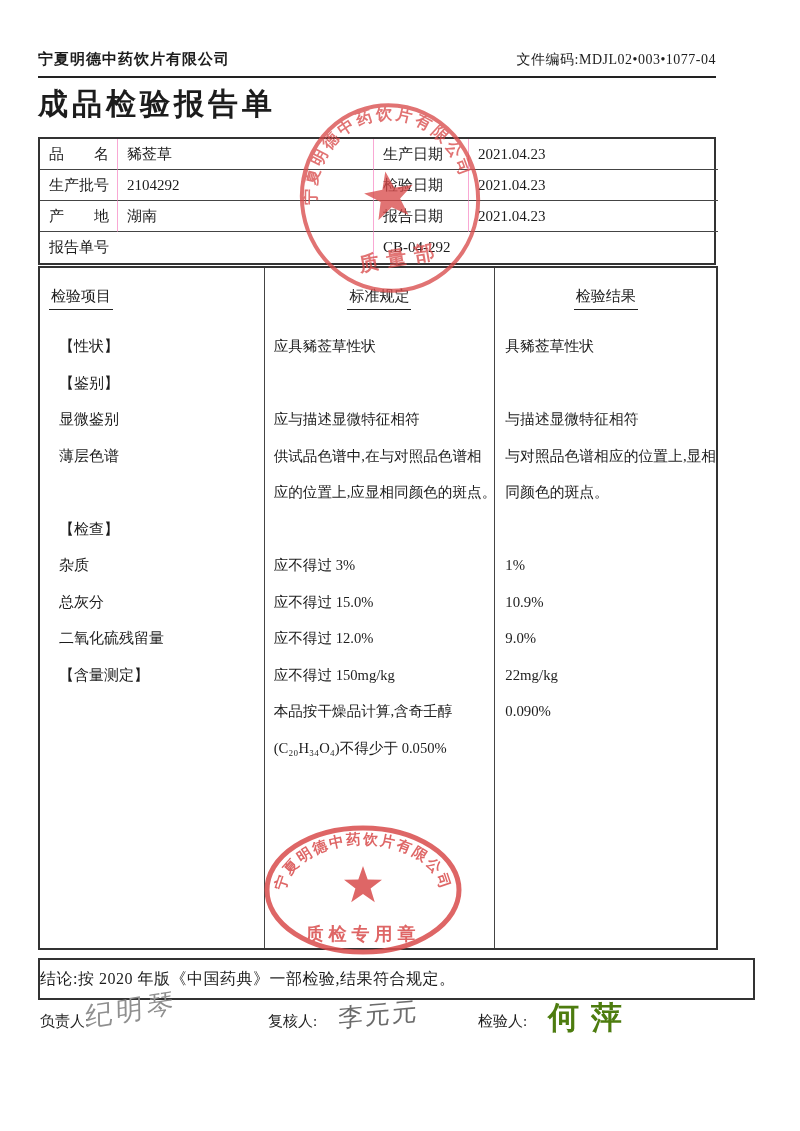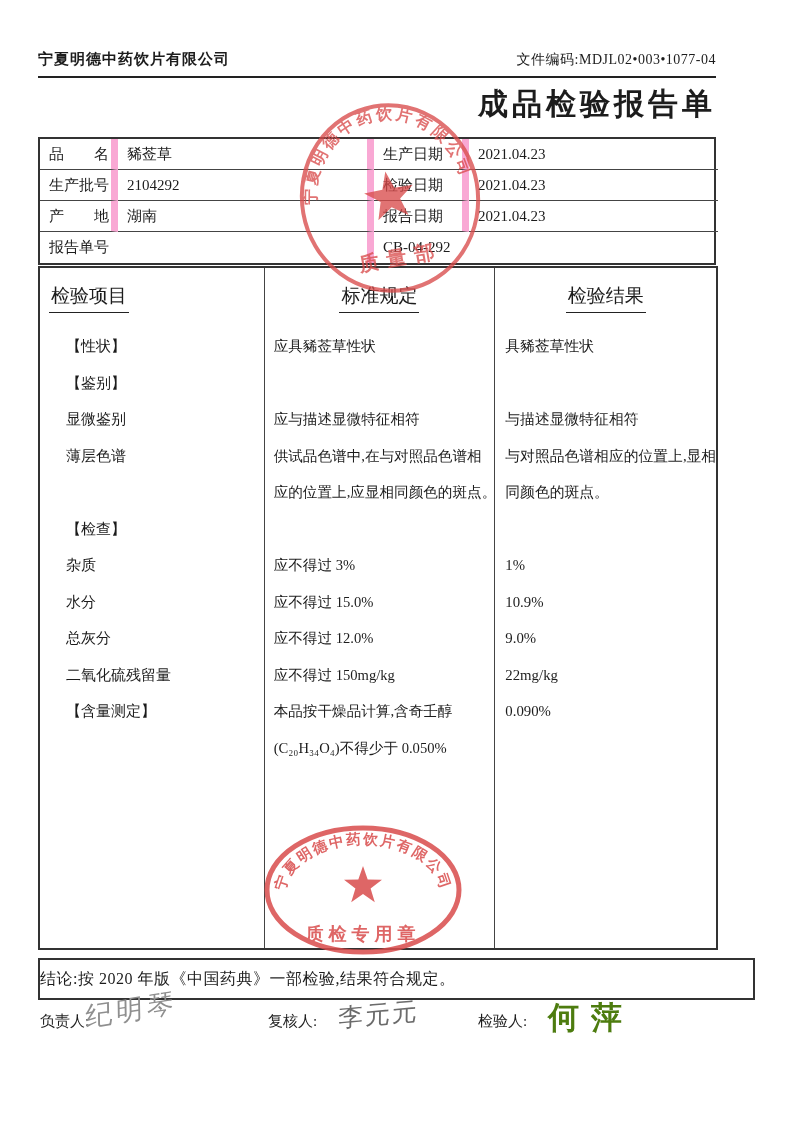--- a/index.html
+++ b/index.html
@@ -2,45 +2,45 @@
 <html><head>
 <meta charset="utf-8">
 <style>
   html,body{margin:0;padding:0;background:#888;}
   #page{position:relative;width:800px;height:1131px;background:#fff;margin:0 auto;
         font-family:"Liberation Serif","DejaVu Serif",serif;color:#1c1c1c;overflow:hidden;}
   
   .hdr-company{position:absolute;left:38px;top:50px;font-size:15px;font-weight:700;letter-spacing:1px;}
   .hdr-code{position:absolute;right:84px;top:51px;font-size:14px;letter-spacing:.5px;}
   .hdr-rule{position:absolute;left:38px;top:76px;width:678px;height:2px;background:#222;}
-  .doc-title{position:absolute;left:38px;top:84px;width:678px;text-align:right;
+  .doc-title{position:absolute;left:38px;top:84px;width:678px;text-align:left;
              font-size:30px;font-weight:700;letter-spacing:4px;}
   
   .info-table{position:absolute;left:38px;top:137px;width:678px;border:2px solid #333;
               display:grid;grid-template-columns:78px 256px 95px 249px;box-sizing:border-box;}
   .info-table .cell{height:31px;line-height:31px;font-size:15px;padding-left:9px;
-                    border-right:7px solid #f9a8d4;border-bottom:1px solid #444;
+                    border-right:1px solid #f9a8d4;border-bottom:1px solid #444;
                     white-space:nowrap;overflow:hidden;box-sizing:border-box;}
   .info-table .cell.lastcol{border-right:none;}
   .info-table .cell.lastrow{border-bottom:none;}
   .info-table .span2a{grid-column:1/3;}
   .info-table .span2b{grid-column:3/5;}
   
   .result-table{position:absolute;left:38px;top:266px;width:680px;height:684px;
                 border:2px solid #333;display:flex;box-sizing:border-box;}
   .rcol{box-sizing:border-box;overflow:hidden;}
   .rcol0{width:226px;border-right:1px solid #444;}
   .rcol1{width:232px;border-right:1px solid #444;}
   .rcol2{width:222px;}
-  .rhead{height:60px;display:flex;align-items:center;font-size:19px;}
+  .rhead{height:60px;display:flex;align-items:center;font-size:15px;}
   .rcol0 .rhead{padding-left:9px;}
   .rcol1 .rhead,.rcol2 .rhead{justify-content:center;}
   .rhead span{border-bottom:1px solid #222;padding:0 2px 3px 2px;}
   .tline{height:36.5px;line-height:36.5px;font-size:15px;white-space:nowrap;}
-  .rcol0 .tline{padding-left:26px;}
+  .rcol0 .tline{padding-left:19px;}
   .rcol1 .tline{padding-left:9px;font-size:14.6px;}
   .rcol2 .tline{padding-left:10px;font-size:14.8px;}
   
   .conclusion{position:absolute;left:38px;top:958px;width:717px;height:42px;
               border:2px solid #333;box-sizing:border-box;display:flex;align-items:center;
               font-size:16px;letter-spacing:.5px;}
   
   .sig-label{position:absolute;font-size:15px;}
   .sig{position:absolute;white-space:nowrap;}
   .sig1{left:85px;top:992px;font-size:27px;color:#8f8f8f;transform:rotate(-9deg) skewX(-8deg);letter-spacing:4px;}
@@ -86,21 +86,20 @@
       <div class="rhead">
           <span>检验项目</span>
         </div>
     <div class="tline">【性状】</div>
         <div class="tline">【鉴别】</div>
         <div class="tline">显微鉴别</div>
         <div class="tline">薄层色谱</div>
         <div class="tline"></div>
         <div class="tline">【检查】</div>
         <div class="tline">杂质</div>
-        <div class="tline">水分</div>
         <div class="tline">总灰分</div>
         <div class="tline">二氧化硫残留量</div>
         <div class="tline">【含量测定】</div>
         <div class="tline"></div>
       </div>
     <div class="rcol rcol1" id="c1">
       <div class="rhead">
           <span>标准规定</span>
         </div>
     <div class="tline">应具豨莶草性状</div>

